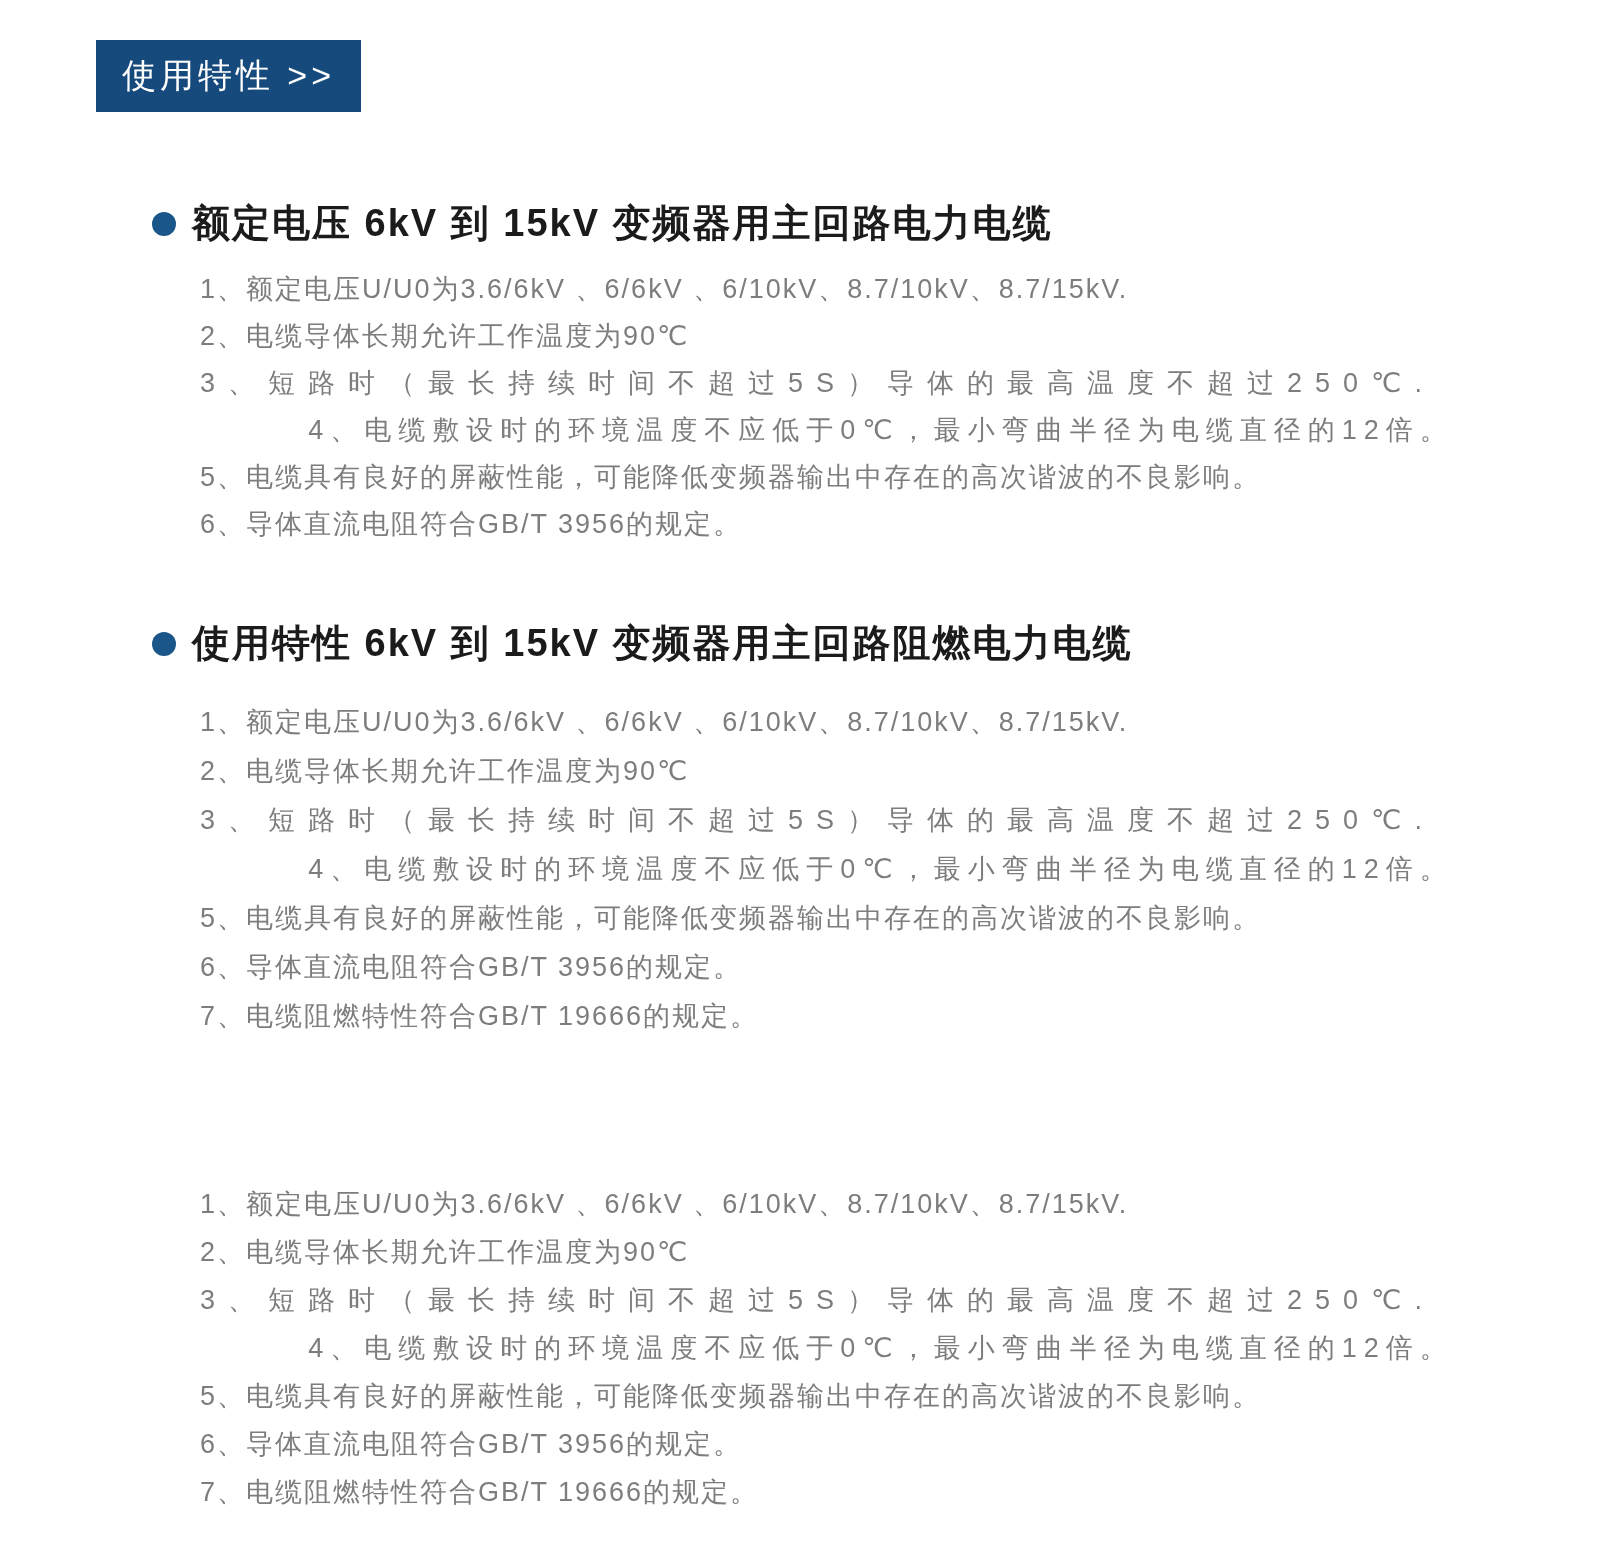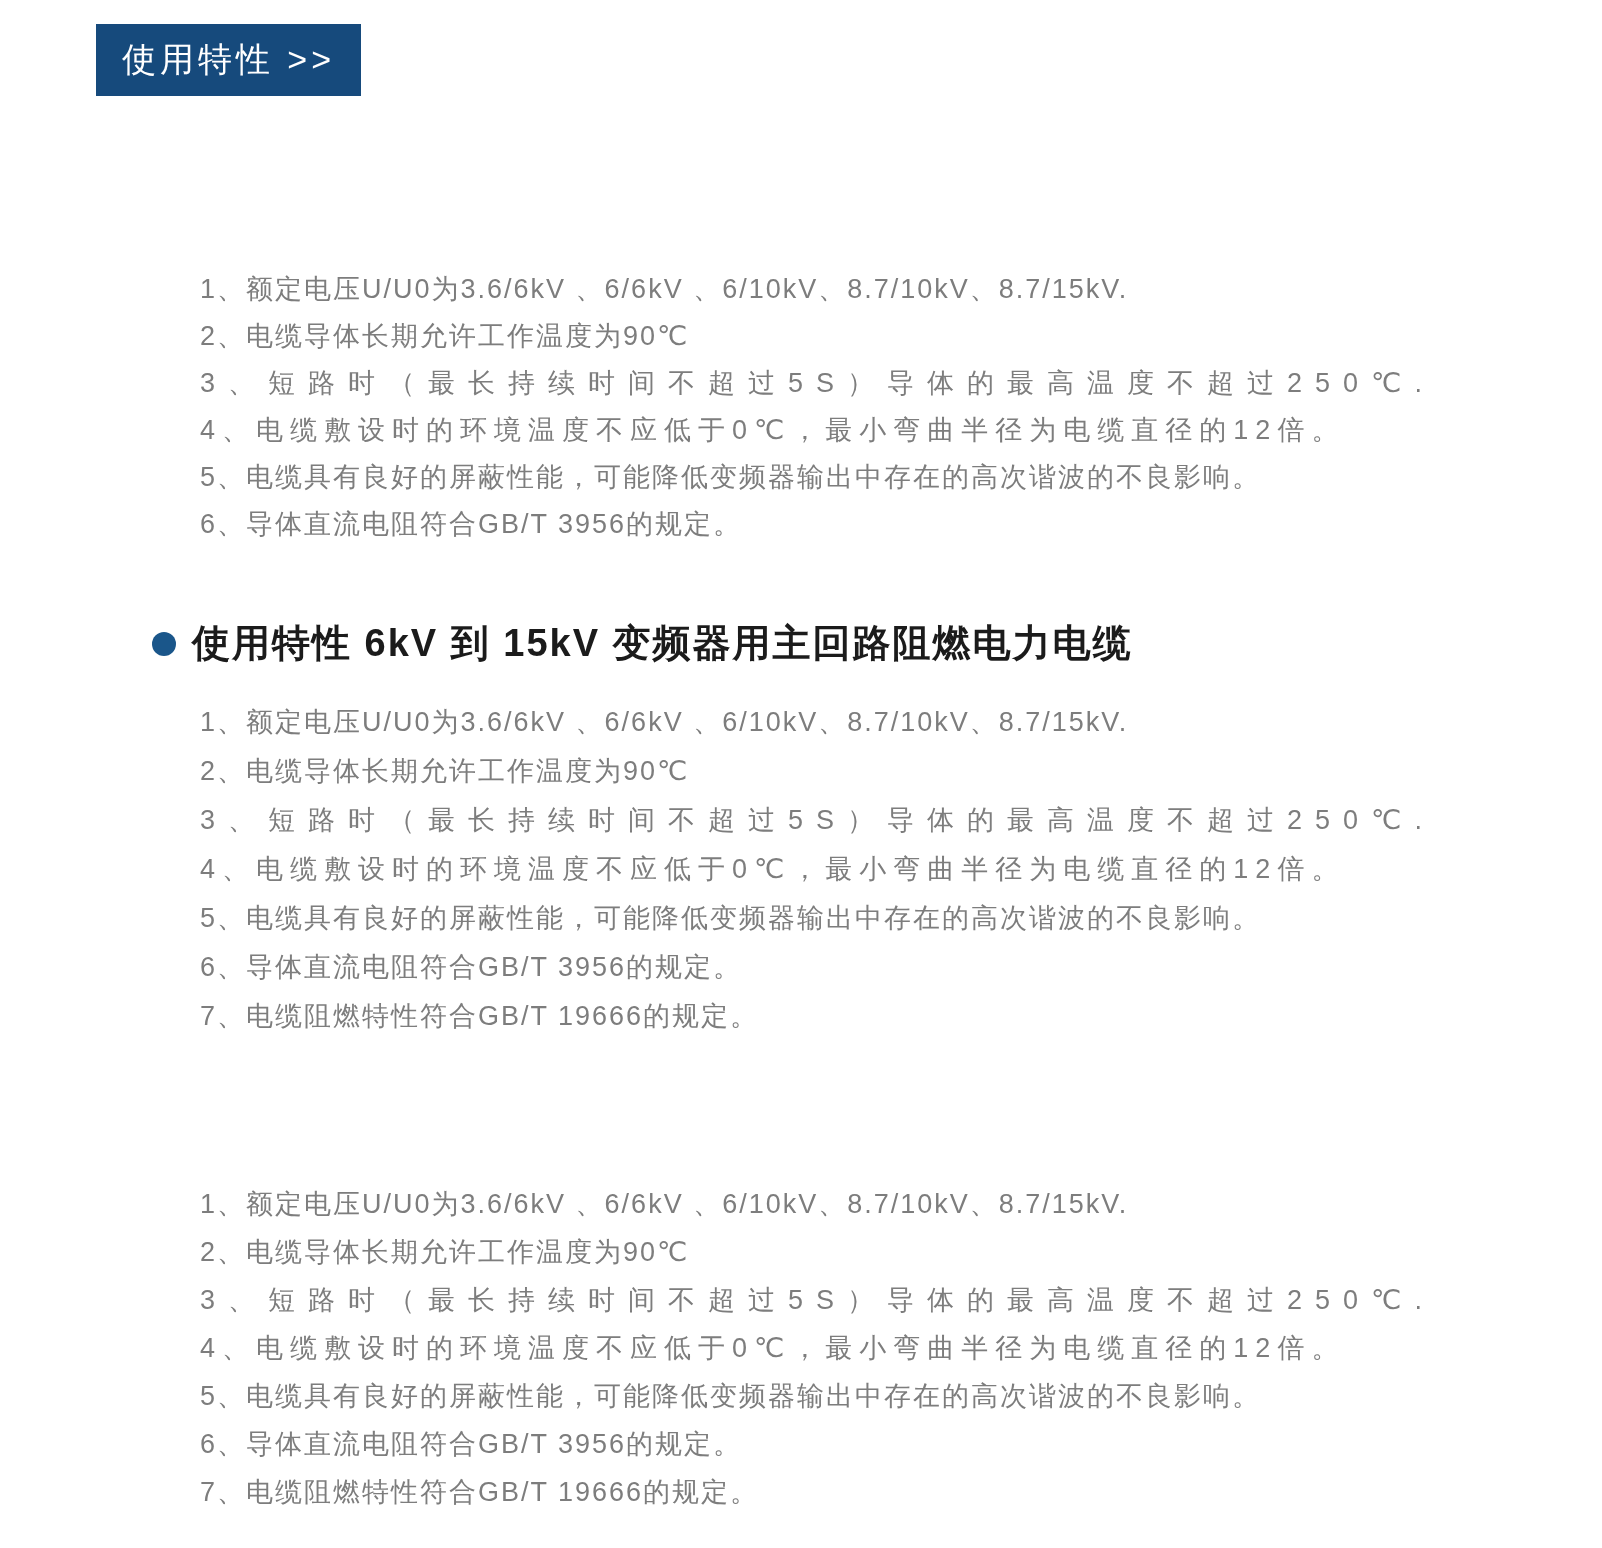--- a/index.html
+++ b/index.html
@@ -13,21 +13,21 @@
   html,body{background:var(--page-bg);}
   body{
     width:1602px;height:1548px;
     position:relative;overflow:hidden;
     font-family:"Liberation Sans","DejaVu Sans",sans-serif;
   }
   .page{position:absolute;inset:0;}
 
   
   .badge{
-    position:absolute;left:96px;top:24px;
+    position:absolute;left:96px;top:40px;
     width:265px;height:72px;
     background:var(--badge-bg);
     display:flex;align-items:center;justify-content:center;
   }
   .badge span{
     color:#ffffff;font-size:34px;letter-spacing:4px;white-space:nowrap;
   }
 
   
   .heading{
@@ -48,38 +48,42 @@
   .items{
     position:absolute;left:200px;right:40px;
     color:var(--body);
     font-size:27px;letter-spacing:2px;
   }
   .item{white-space:nowrap;}
   #list-1 .item{line-height:47px;}
   #list-2 .item{line-height:49px;}
   #list-3 .item{line-height:48px;}
   .items .item:nth-child(3){letter-spacing:13px;}
-  .items .item:nth-child(4){letter-spacing:7px;}
+  .items .item:nth-child(4){letter-spacing:7px;text-align:center;}
 
   #heading-1{top:198px;}
   #list-1{top:266px;}
   #heading-2{top:618px;}
   #list-2{top:698px;}
   #heading-3{top:1099px;}
   #list-3{top:1180px;}
 </style>
 </head>
 <body>
 
 <div class="page">
 
   <div class="badge">
     <span>使用特性 &gt;&gt;</span>
   </div>
 
+  <div class="heading" id="heading-1">
+    <span class="bullet"></span>
+    <span class="htext">额定电压 6kV 到 15kV 变频器用主回路电力电缆</span>
+  </div>
   <div class="items" id="list-1">
       <div class="item">1、额定电压U/U0为3.6/6kV 、6/6kV 、6/10kV、8.7/10kV、8.7/15kV.</div>
       <div class="item">2、电缆导体长期允许工作温度为90℃</div>
       <div class="item">3、短路时（最长持续时间不超过5S）导体的最高温度不超过250℃.</div>
       <div class="item">4、电缆敷设时的环境温度不应低于0℃，最小弯曲半径为电缆直径的12倍。</div>
       <div class="item">5、电缆具有良好的屏蔽性能，可能降低变频器输出中存在的高次谐波的不良影响。</div>
       <div class="item">6、导体直流电阻符合GB/T 3956的规定。</div>
     </div>
 
   <div class="heading" id="heading-2">

